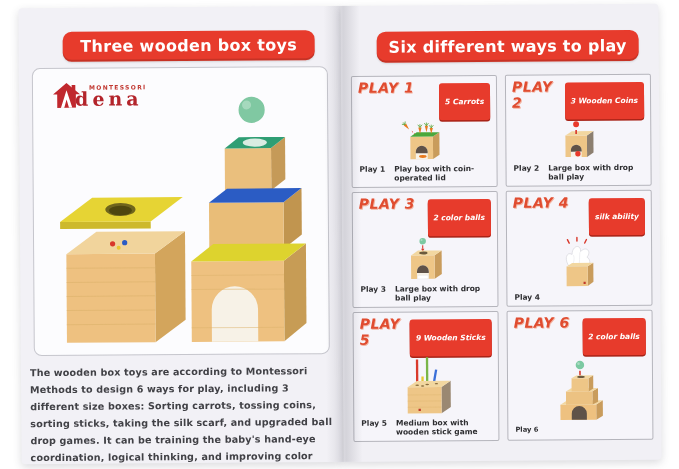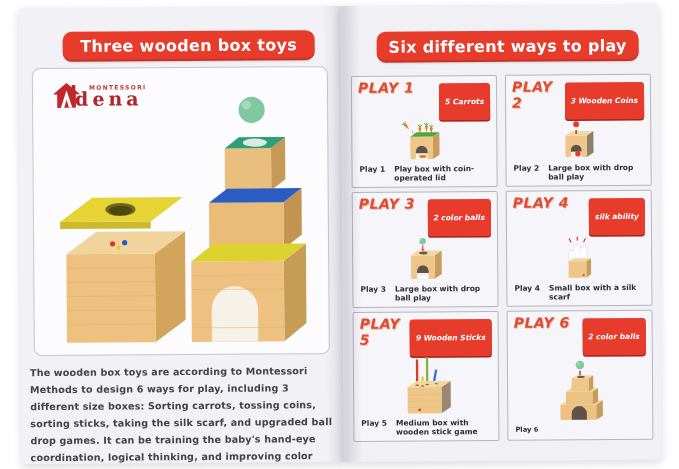--- a/index.html
+++ b/index.html
@@ -234,21 +234,20 @@
               <path d="M62,28 C64,33 62,39 60,44 M71,24 C71,31 70,38 70,44" stroke="#e4e4ea" stroke-width="0.8" fill="none"></path>
             </g>
             <polygon points="82,44 90,39 90,66 82,72" fill="#c99c5c"></polygon>
             <rect x="52" y="44" width="30" height="28" fill="#eec687"></rect>
             <polygon points="52,44 60,39 90,39 82,44" fill="#f2d7a0"></polygon>
             <rect x="76" y="66" width="3" height="3" fill="#c0392b"></rect>
           </svg>
         </div>
         <div class="caption">
           <span class="cap-label">Play 4</span>
-          <span class="cap-text">Small box with a silk scarf</span>
         </div>
       </div>
 
       <div class="play-card">
         <div class="card-head">
           <span class="play-title">PLAY 5</span>
           <span class="badge">9 Wooden Sticks</span>
         </div>
         <div class="illus">
           <svg viewBox="0 0 140 78">

